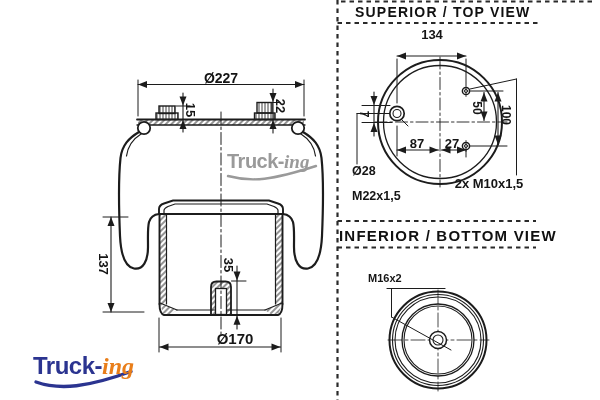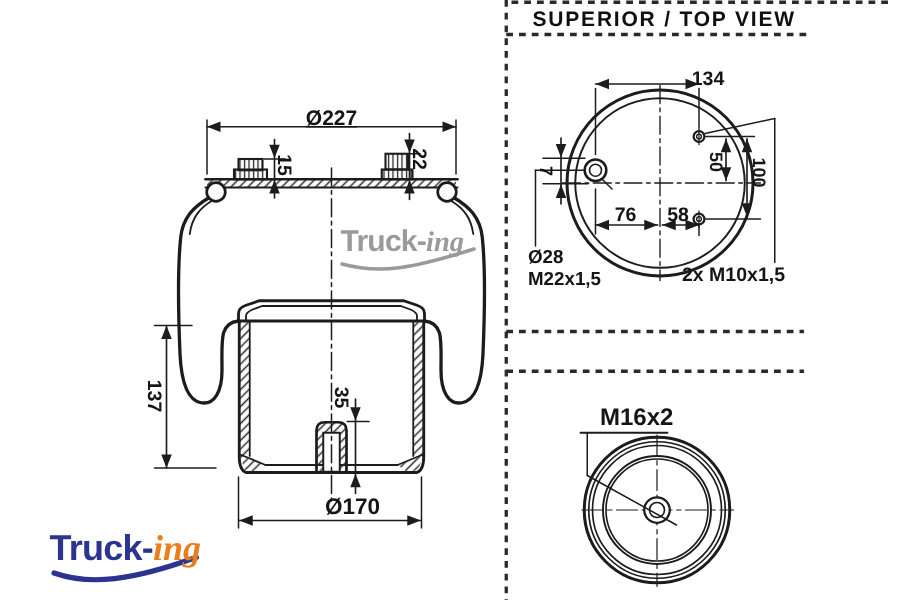--- a/index.html
+++ b/index.html
@@ -179,40 +179,41 @@
     <g stroke="#2a2a2a" stroke-width="2.2">
       <line x1="337.5" y1="0" x2="337.5" y2="400" stroke-dasharray="4.5 4"></line>
       <line x1="341" y1="1.5" x2="594" y2="1.5" stroke-dasharray="4.5 4"></line>
       <line x1="337.5" y1="23" x2="538" y2="23" stroke-dasharray="4.5 4"></line>
       <line x1="337.5" y1="221" x2="536" y2="221" stroke-dasharray="4.5 4"></line>
       <line x1="337.5" y1="247.5" x2="536" y2="247.5" stroke-dasharray="4.5 4"></line>
     </g>
   </svg>
 
   <div class="txt title" style="left:355px;top:4px;">SUPERIOR / TOP VIEW</div>
+  <div class="txt title" style="left:339px;top:227px;font-size:15px;">INFERIOR / BOTTOM VIEW</div>
 
   <div class="dimh f14" style="left:221px;top:78px;">Ø227</div>
   <div class="dimv f13" style="left:190px;top:110px;">15</div>
   <div class="dimv f13" style="left:280px;top:106px;">22</div>
   <div class="dimv f13" style="left:103px;top:264px;">137</div>
   <div class="dimv f13" style="left:228px;top:265px;">35</div>
   <div class="dimh f15" style="left:220px;top:338px;">Ø170</div>
 
-  <div class="dimh f13" style="left:432px;top:52px;margin-left:40px;">134</div>
+  <div class="dimh f13" style="left:432px;top:34px;">134</div>
   <div class="dimv f12" style="left:364px;top:114px;">7</div>
-  <div class="dimh f13" style="left:417px;top:143px;">76</div>
-  <div class="dimh f13" style="left:452px;top:143px;">58</div>
+  <div class="dimh f13" style="left:417px;top:143px;">87</div>
+  <div class="dimh f13" style="left:452px;top:143px;">27</div>
   <div class="dimv f12" style="left:477px;top:108px;">50</div>
   <div class="dimv f12" style="left:506px;top:115px;">100</div>
 
   <div class="txt lbl" style="left:352px;top:165px;">Ø28</div>
-  <div class="txt lbl" style="left:352px;top:180px;">M22x1,5</div>
+  <div class="txt lbl" style="left:352px;top:190px;">M22x1,5</div>
   <div class="dimh" style="left:489px;top:183px;font-size:13px;text-align:center;">2x M10x1,5</div>
 
-  <div class="txt lbl" style="left:400px;top:272px;font-size:16px;">M16x2</div>
+  <div class="txt lbl" style="left:368px;top:272px;font-size:11px;">M16x2</div>
 
   <div class="txt" style="left:227px;top:150px;">
     <span class="wm-truck">Truck-</span><span class="wm-ing">ing</span>
   </div>
 
   <div class="txt" style="left:33px;top:352px;">
     <span class="logo-truck">Truck-</span><span class="logo-ing">ing</span>
   </div>
 
 </div>

